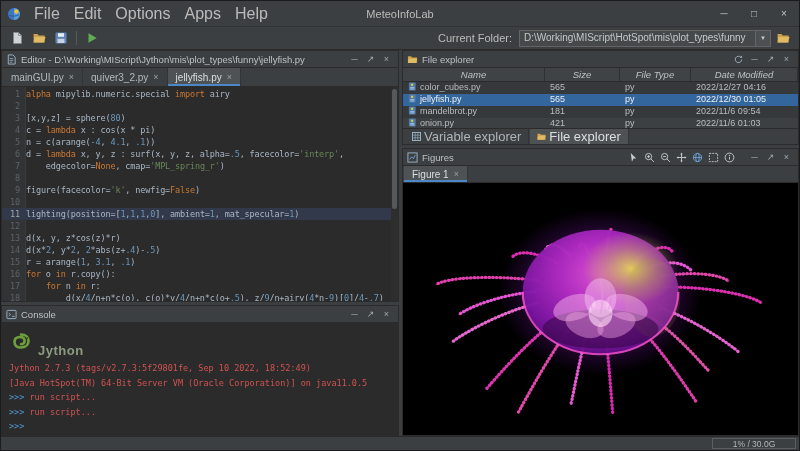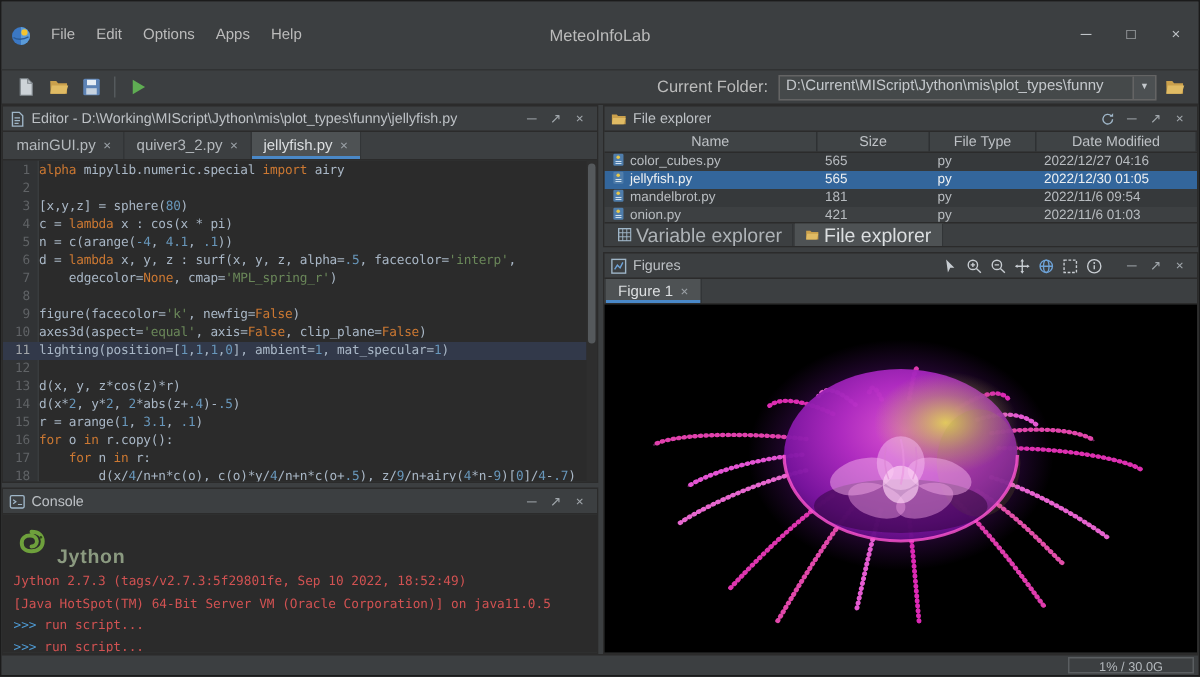--- a/index.html
+++ b/index.html
@@ -6,21 +6,21 @@
   html,body { margin:0; padding:0; background:#1e1e1e; }
   body { font-family:"Liberation Sans", sans-serif; }
   .app { width:800px; height:451px; background:#3c3f41; border:1px solid #1b1b1b;
          display:flex; flex-direction:column; overflow:hidden; color:#bbbbbb; }
 
   
   .titlebar { flex:0 0 22px; display:flex; align-items:center; padding-left:6px;
               position:relative; background:#3c3f41; border-bottom:1px solid #303233; }
   .app-icon svg { width:14px; height:14px; display:block; }
   .menus { display:flex; margin-left:6px; z-index:2; }
-  .menu-item { padding:12px 7px; font-size:10px; line-height:21px; cursor:default; }
+  .menu-item { padding:2px 7px; font-size:16px; line-height:21px; cursor:default; }
   .wtitle { position:absolute; left:0; right:0; text-align:center; font-size:11px;
             color:#bbbbbb; z-index:1; }
   .win-controls { margin-left:auto; display:flex; z-index:2; }
   .win-btn { width:30px; text-align:center; font-size:10px; line-height:22px; color:#c0c4c8; }
 
   
   .toolbar { flex:0 0 23px; display:flex; align-items:center; padding:0 6px;
              border-bottom:1px solid #2b2b2b; gap:2px; }
   .tb-icon { width:20px; height:19px; display:flex; align-items:center; justify-content:center;
              border-radius:2px; }
@@ -86,21 +86,21 @@
   .jython-logo { display:flex; align-items:center; gap:5px; height:28px; margin-bottom:5px; }
   .jython-logo svg { width:24px; height:24px; }
   .jtext { font-family:"Liberation Sans", sans-serif; font-size:13px; font-weight:bold;
            color:#8b9a80; letter-spacing:0.5px;margin-top:16px; }
   .con-line { line-height:14.5px; white-space:pre; }
   .con-r { color:#d25252; } .con-p { color:#4f9cd6; }
 
   
   .files-panel { flex:0 0 95px; }
   .thead { flex:0 0 14px; display:flex; background:#3f4345; border-bottom:1px solid #2b2b2b;
-           font-size:9.5px; color:#bdc1c5; }
+           font-size:9.5px; color:#bdc1c5;font-style:italic; }
   .th { display:flex; align-items:center; justify-content:center;
         border-right:1px solid #2e3133; overflow:hidden; white-space:nowrap; }
   .tbody { flex:1; overflow:hidden; }
   .tr { display:flex; height:12px; align-items:flex-start; font-size:9px; color:#b8bcc0; }
   .tr:nth-child(odd) { background:#36393b; }
   .tr:nth-child(even) { background:#3d4042; }
   .tr.selected { background:#33669c; color:#eceff1; }
   .td { padding:0 5px; overflow:hidden; white-space:nowrap; }
   .td .file-ico { display:inline-flex; margin-right:3px; vertical-align:-1px; }
   .file-ico svg { width:9px; height:9px; }
@@ -180,21 +180,21 @@
         <span class="tb-sep"></span>
         <span class="tb-icon">
           <svg viewBox="0 0 14 14">
             <path d="M3.5 2.2l8.2 4.8-8.2 4.8z" fill="#5fad53"></path>
           </svg>
         </span>
       </span>
     <span class="tb-spacer"></span>
     <span class="cf-label">Current Folder:</span>
     <div class="cf-combo">
-      <span class="cf-text">D:\Current\MIScript\Jython\mis\plot_types\funny</span>
+      <span class="cf-text">D:\Working\MIScript\HotSpot\mis\plot_types\funny</span>
       <span class="cf-arrow">▼</span>
     </div>
     <span class="tb-icon">
       <svg viewBox="0 0 14 14">
           <path d="M1.5 3h4l1.2 1.5h6v7h-11z" fill="#caa04c"></path>
           <path d="M2.5 6h11l-1.8 5.5H1.5z" fill="#e0bb64"></path>
         </svg>
     </span>
   </div>
 
@@ -234,21 +234,21 @@
           <div class="code-lines" id="code-lines">
               <div class="code-line"><span class="ln">1</span><span class="code-seg"><span class="tok-k">alpha</span><span class="tok-d"> mipylib.numeric.special </span><span class="tok-k">import</span><span class="tok-d"> airy</span></span></div>
               <div class="code-line"><span class="ln">2</span><span class="code-seg"></span></div>
               <div class="code-line"><span class="ln">3</span><span class="code-seg"><span class="tok-d">[x,y,z] = sphere(</span><span class="tok-n">80</span><span class="tok-d">)</span></span></div>
               <div class="code-line"><span class="ln">4</span><span class="code-seg"><span class="tok-d">c = </span><span class="tok-k">lambda</span><span class="tok-d"> x : cos(x * pi)</span></span></div>
               <div class="code-line"><span class="ln">5</span><span class="code-seg"><span class="tok-d">n = c(arange(</span><span class="tok-n">-4</span><span class="tok-d">, </span><span class="tok-n">4.1</span><span class="tok-d">, </span><span class="tok-n">.1</span><span class="tok-d">))</span></span></div>
               <div class="code-line"><span class="ln">6</span><span class="code-seg"><span class="tok-d">d = </span><span class="tok-k">lambda</span><span class="tok-d"> x, y, z : surf(x, y, z, alpha=</span><span class="tok-n">.5</span><span class="tok-d">, facecolor=</span><span class="tok-s">'interp'</span><span class="tok-d">,</span></span></div>
               <div class="code-line"><span class="ln">7</span><span class="code-seg"><span class="tok-d">    edgecolor=</span><span class="tok-k">None</span><span class="tok-d">, cmap=</span><span class="tok-s">'MPL_spring_r'</span><span class="tok-d">)</span></span></div>
               <div class="code-line"><span class="ln">8</span><span class="code-seg"></span></div>
               <div class="code-line"><span class="ln">9</span><span class="code-seg"><span class="tok-d">figure(facecolor=</span><span class="tok-s">'k'</span><span class="tok-d">, newfig=</span><span class="tok-k">False</span><span class="tok-d">)</span></span></div>
-              <div class="code-line"><span class="ln">10</span><span class="code-seg"><span class="tok-d">axes3d(aspect=</span><span class="tok-s">'equal'</span><span class="tok-d">, axis=</span><span class="tok-k">False</span><span class="tok-d">, clip_plane=</span><span class="tok-k">False</span><span class="tok-d">)</span></span></div>
+              <div class="code-line"><span class="ln">10</span></div>
               <div class="code-line current"><span class="ln">11</span><span class="code-seg"><span class="tok-d">lighting(position=[</span><span class="tok-n">1</span><span class="tok-d">,</span><span class="tok-n">1</span><span class="tok-d">,</span><span class="tok-n">1</span><span class="tok-d">,</span><span class="tok-n">0</span><span class="tok-d">], ambient=</span><span class="tok-n">1</span><span class="tok-d">, mat_specular=</span><span class="tok-n">1</span><span class="tok-d">)</span></span></div>
               <div class="code-line"><span class="ln">12</span><span class="code-seg"></span></div>
               <div class="code-line"><span class="ln">13</span><span class="code-seg"><span class="tok-d">d(x, y, z*cos(z)*r)</span></span></div>
               <div class="code-line"><span class="ln">14</span><span class="code-seg"><span class="tok-d">d(x*</span><span class="tok-n">2</span><span class="tok-d">, y*</span><span class="tok-n">2</span><span class="tok-d">, </span><span class="tok-n">2</span><span class="tok-d">*abs(z+</span><span class="tok-n">.4</span><span class="tok-d">)-</span><span class="tok-n">.5</span><span class="tok-d">)</span></span></div>
               <div class="code-line"><span class="ln">15</span><span class="code-seg"><span class="tok-d">r = arange(</span><span class="tok-n">1</span><span class="tok-d">, </span><span class="tok-n">3.1</span><span class="tok-d">, </span><span class="tok-n">.1</span><span class="tok-d">)</span></span></div>
               <div class="code-line"><span class="ln">16</span><span class="code-seg"><span class="tok-k">for</span><span class="tok-d"> o </span><span class="tok-k">in</span><span class="tok-d"> r.copy():</span></span></div>
               <div class="code-line"><span class="ln">17</span><span class="code-seg"><span class="tok-d">    </span><span class="tok-k">for</span><span class="tok-d"> n </span><span class="tok-k">in</span><span class="tok-d"> r:</span></span></div>
               <div class="code-line"><span class="ln">18</span><span class="code-seg"><span class="tok-d">        d(x/</span><span class="tok-n">4</span><span class="tok-d">/n+n*c(o), c(o)*y/</span><span class="tok-n">4</span><span class="tok-d">/n+n*c(o+</span><span class="tok-n">.5</span><span class="tok-d">), z/</span><span class="tok-n">9</span><span class="tok-d">/n+airy(</span><span class="tok-n">4</span><span class="tok-d">*n-</span><span class="tok-n">9</span><span class="tok-d">)[</span><span class="tok-n">0</span><span class="tok-d">]/</span><span class="tok-n">4</span><span class="tok-d">-</span><span class="tok-n">.7</span><span class="tok-d">)</span></span></div>
             </div>
           <div class="vscroll">

